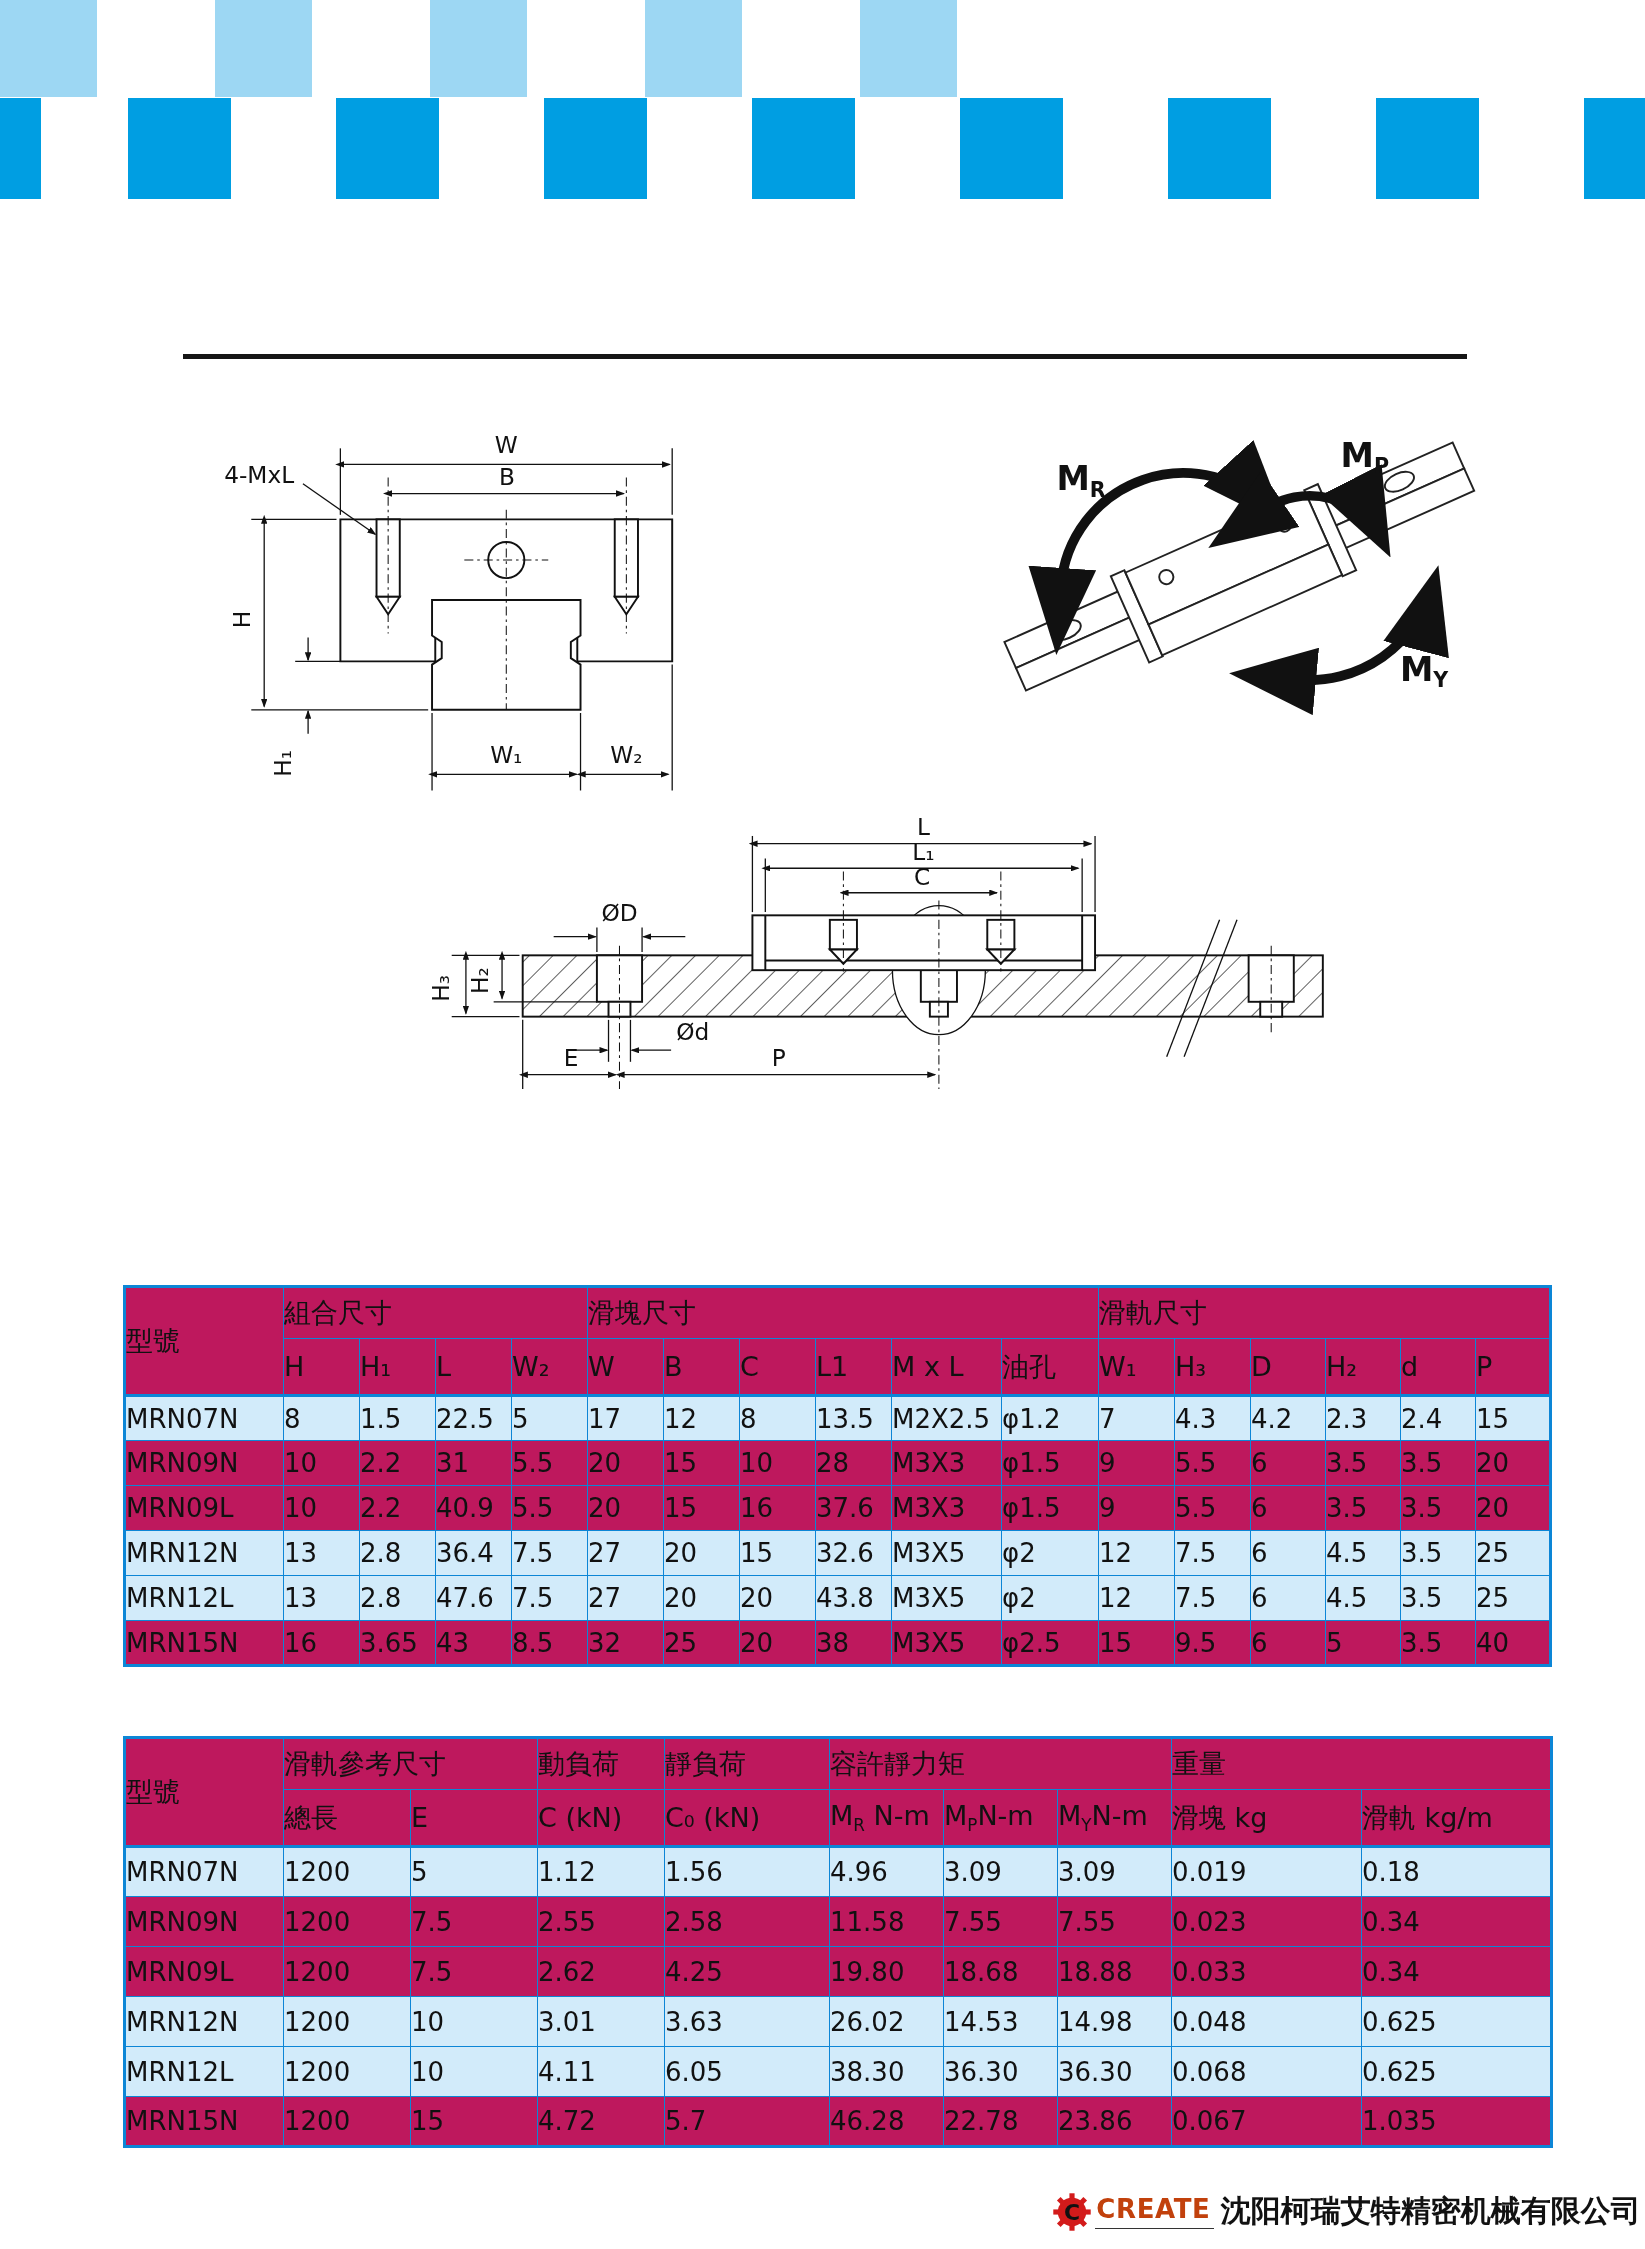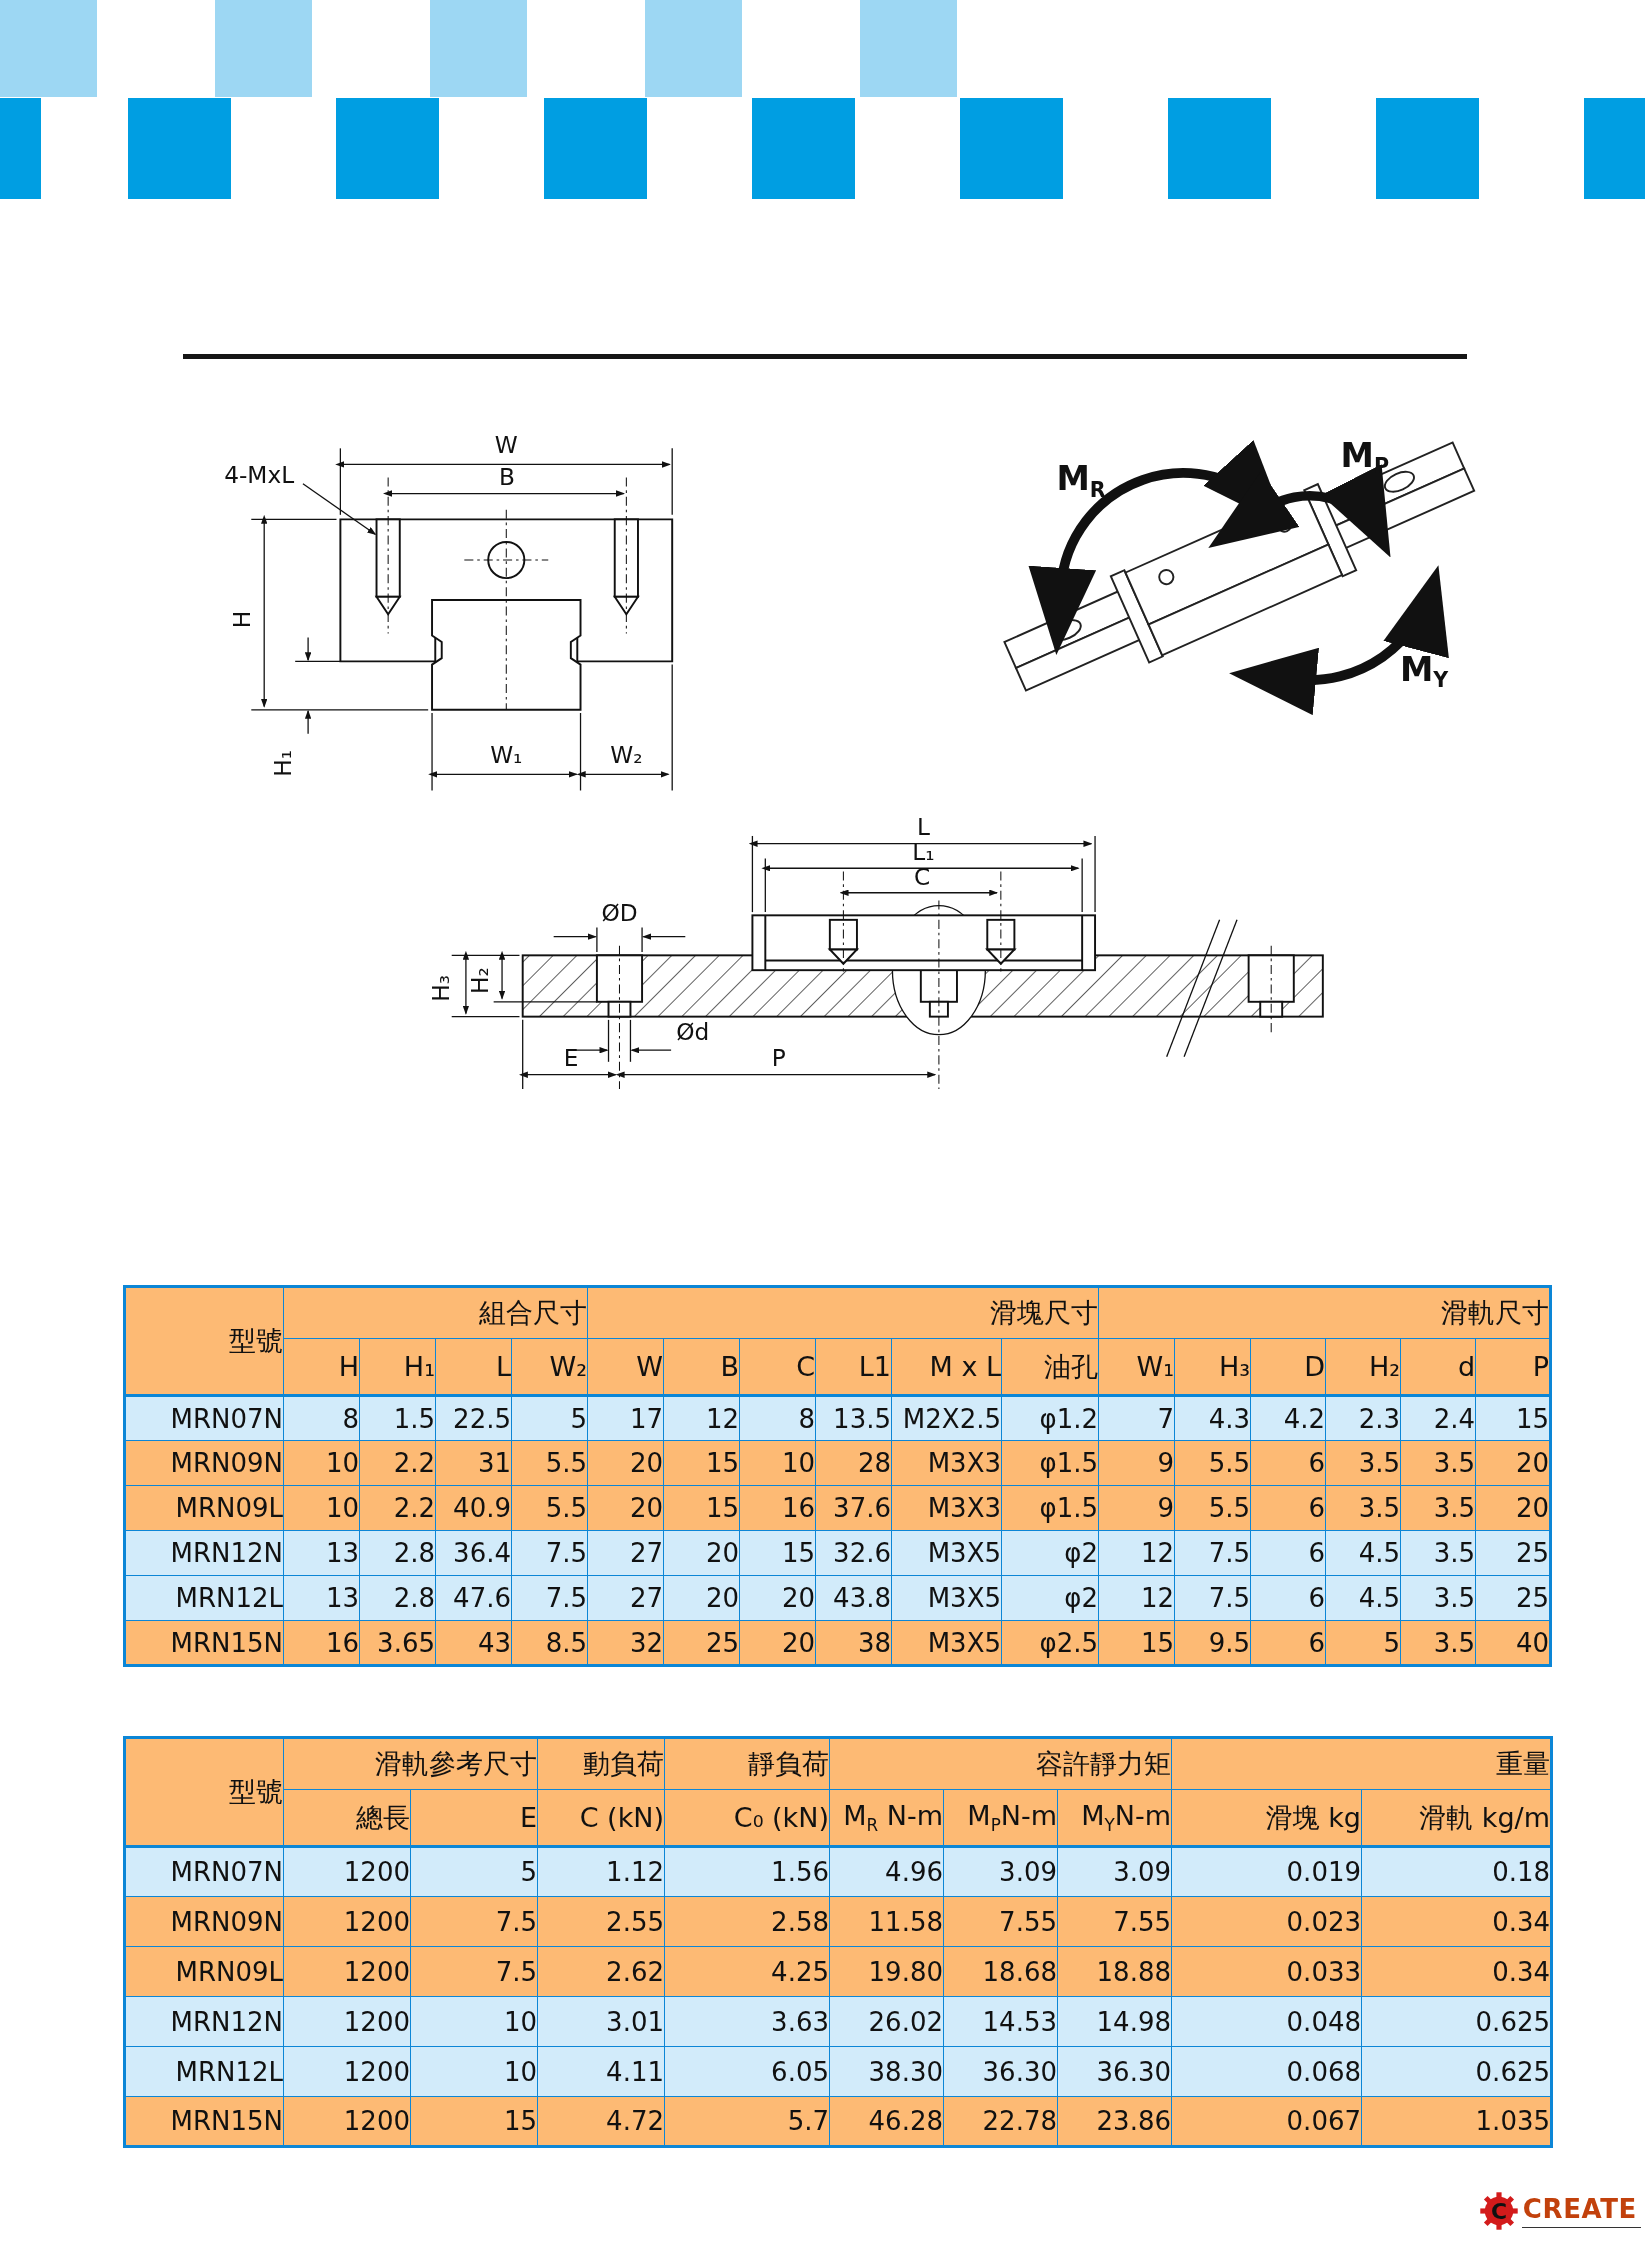--- a/index.html
+++ b/index.html
@@ -15,22 +15,22 @@
   .title{position:absolute;left:183px;top:263px;margin:0;font-size:68px;line-height:1.1;
     font-weight:bold;color:#2b3a94;letter-spacing:1.3px;white-space:nowrap;}
   .title-rule{position:absolute;left:183px;top:354px;width:1284px;height:4.5px;background:#151515;}
   
   .diag{position:absolute;}
   #front-view{left:148px;top:387px;}
   #iso-view{left:948px;top:371px;}
   #side-view{left:413px;top:810px;}
   svg text{font-family:"DejaVu Sans","Liberation Sans",sans-serif;fill:#111;}
   
-  table.spec{position:absolute;border-collapse:collapse;table-layout:fixed;background:#fdba74;
-    font-size:26px;text-align:right;}
+  table.spec{position:absolute;border-collapse:collapse;table-layout:fixed;background:#be185d;
+    font-size:26px;text-align:left;}
   #t1{left:123px;top:1285px;width:1429px;}
   #t2{left:123px;top:1736px;width:1429px;}
   table.spec th,table.spec td{border:1.9px solid #0c86d6;padding:0;font-weight:normal;color:#111;}
   table.spec{border:3.2px solid #0c86d6;}
   table.spec thead tr.group-row{height:52px;font-size:27px;}
   table.spec thead tr.col-row{height:57px;font-size:27px;}
   #t1 tbody tr{height:45px;}
   #t2 tbody tr{height:50px;}
   table.spec tbody tr:first-child td{border-top:3.9px solid #0c86d6;}
   table.spec tr.hl td{background:#d2ebfa;}
@@ -536,16 +536,17 @@
             <rect x="27" y="2" width="8" height="12" transform="rotate(45 31 31)"></rect>
             <rect x="27" y="48" width="8" height="12" transform="rotate(45 31 31)"></rect>
             <rect x="2" y="27" width="12" height="8" transform="rotate(45 31 31)"></rect>
             <rect x="48" y="27" width="12" height="8" transform="rotate(45 31 31)"></rect>
           </g>
         </g>
         <text x="31" y="43" text-anchor="middle" font-size="34" font-weight="bold" fill="#fff">C</text>
       </svg>
       <span class="logo-text">CREATE</span>
     </div>
+    <span class="company">沈阳柯瑞艾特精密机械有限公司</span>
   </div>
 
 </div>
 
 
 </body></html>

